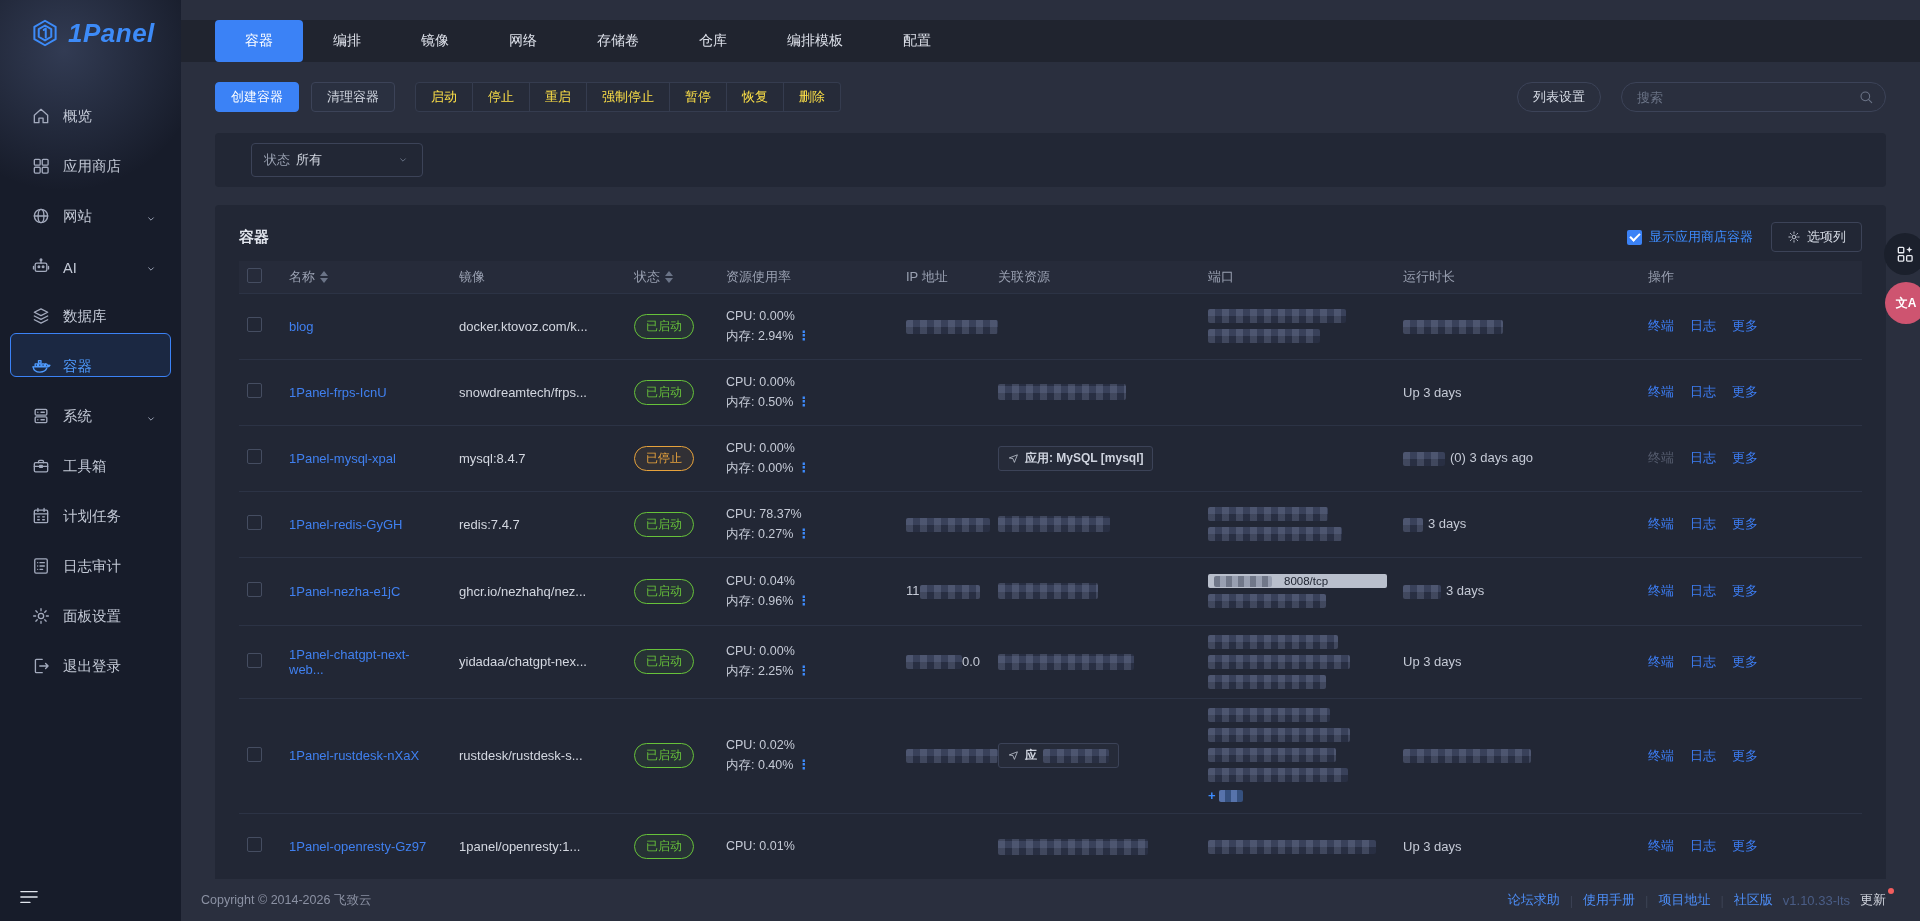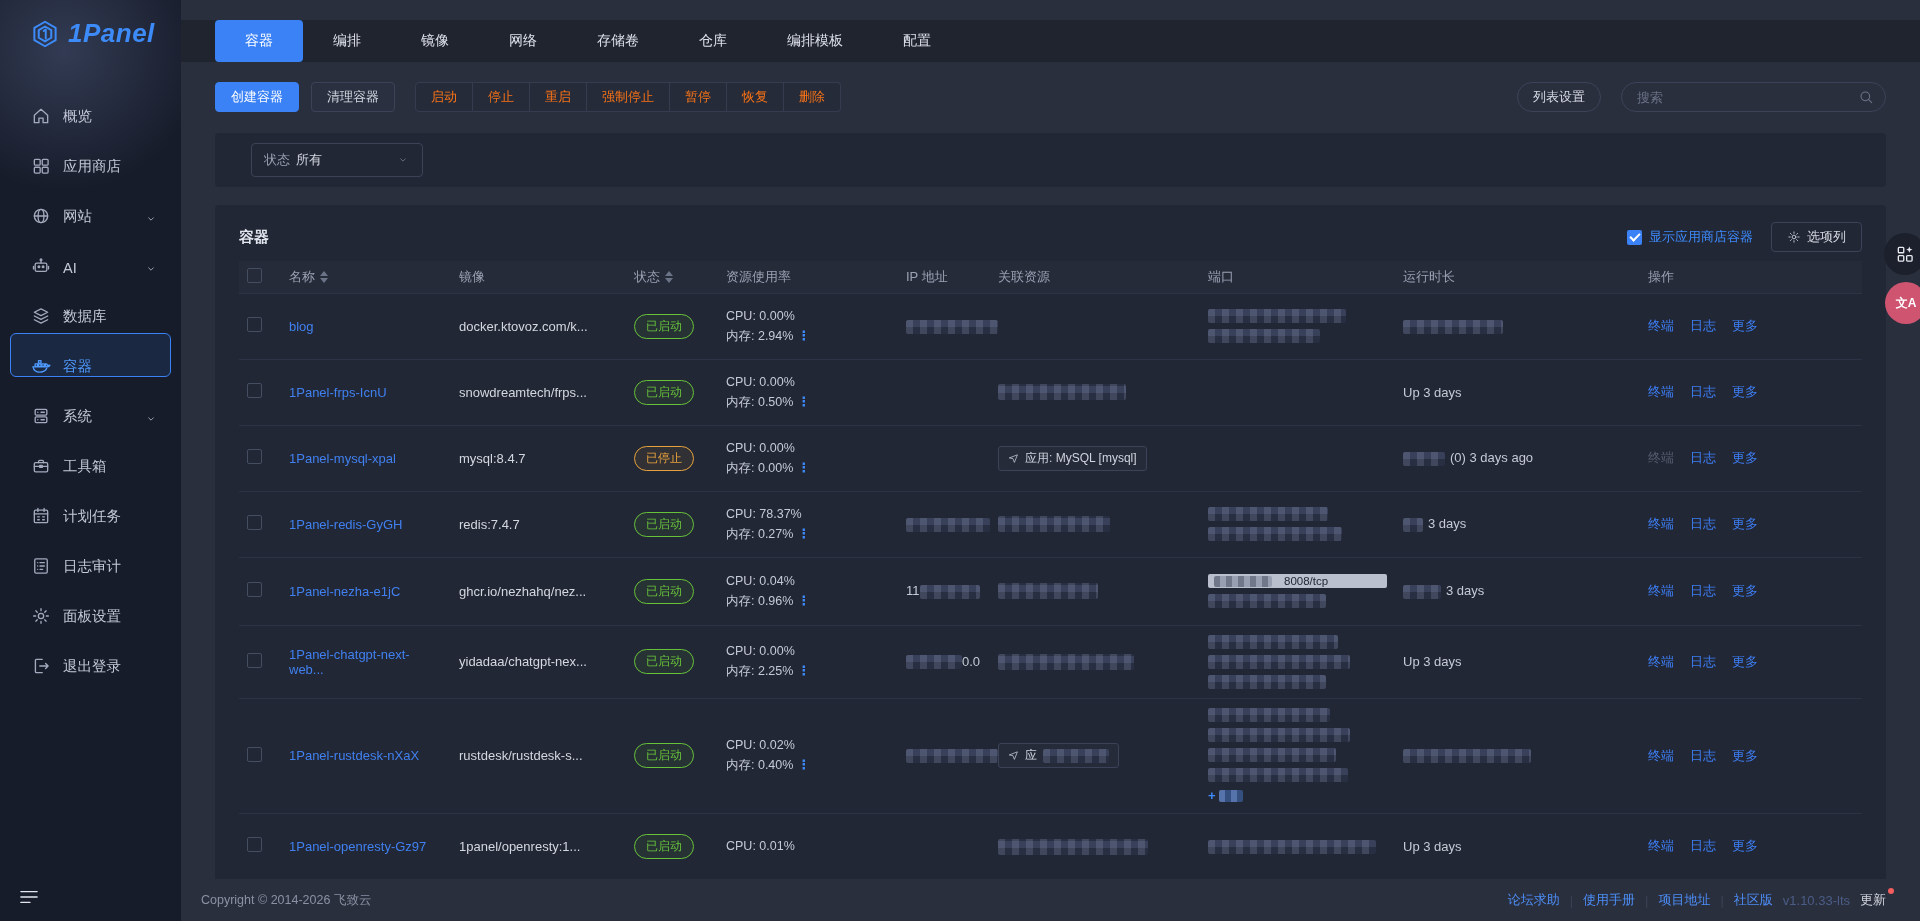--- a/index.html
+++ b/index.html
@@ -5,21 +5,21 @@
   * { margin:0; padding:0; box-sizing:border-box; }
   html,body { width:1920px; height:921px; overflow:hidden; font-family:"Liberation Sans","DejaVu Sans",sans-serif; }
   body { background:#2a2f3e; color:#c9ced9; font-size:13px; }
 
   .app { display:flex; width:1920px; height:921px; }
 
   
   .sidebar { position:relative; width:181px; flex:0 0 181px; background:#171c2a; overflow:hidden; }
   .sidebar::before { content:""; position:absolute; left:-40px; top:-30px; width:260px; height:230px;
     background:radial-gradient(circle at 40% 35%, rgba(120,140,190,.28), rgba(120,140,190,0) 65%); pointer-events:none; }
-  .logo { position:relative; display:flex; align-items:center; gap:8px; padding:18px 0 20px 30px; }
+  .logo { position:relative; display:flex; gap:8px; padding:18px 0 20px 30px; }
   .logo-text { font-size:26px; font-weight:800; font-style:italic; color:#3d8bf8; letter-spacing:.5px; }
   .nav { position:relative; padding:14px 10px 0 10px; display:flex; flex-direction:column; gap:6px; }
   .nav-item { display:flex; align-items:flex-end; gap:12px; height:44px; padding:0 12px 0 20px; border-radius:6px;
     color:#c3c9d6; cursor:pointer; border:1px solid transparent; }
   .nav-item svg { stroke:#a3aabd; }
   .nav-item .chev { margin-left:auto; }
   .nav-item.active { border:1px solid #3b82f6; background:rgba(59,130,246,.12); color:#4f9bff; }
   .nav-item.active svg { stroke:#4f9bff; }
   .nav-label { font-size:14.5px; }
   .collapse-btn { position:absolute; left:18px; bottom:12px; background:none; border:none; cursor:pointer; }
@@ -30,21 +30,21 @@
   .tabbar { margin-top:20px; height:42px; background:#20242f; display:flex; align-items:stretch; padding-left:34px; }
   .tab { display:flex; align-items:center; padding:0 30px; font-size:14px; color:#dde1ea; cursor:pointer; }
   .tab.active { background:#3b82f6; color:#fff; border-radius:4px; }
 
   .toolbar { display:flex; align-items:center; margin:20px 34px 0 34px; }
   .btn { height:30px; display:inline-flex; align-items:center; gap:6px; padding:0 15px; font-size:13px;
     border-radius:4px; border:1px solid #3c4358; background:transparent; color:#d5dae4; cursor:pointer; white-space:nowrap; }
   .btn.primary { background:#3b82f6; border-color:#3b82f6; color:#fff; }
   .btn.plain { background:#2a3040; }
   .seg-group { display:inline-flex; margin-left:20px; }
-  .seg-group .btn { border-radius:0; border:1px solid #353c4f; border-left-width:0; background:#262b39; color:#f97316; cursor:not-allowed; }
+  .seg-group .btn { border-radius:0; border:1px solid #353c4f; border-left-width:0; background:#262b39; color:#fde047; cursor:not-allowed; }
   .seg-group .btn:first-child { border-left-width:1px; border-radius:4px 0 0 4px; }
   .seg-group .btn:last-child { border-radius:0 4px 4px 0; }
   .toolbar-right { margin-left:auto; display:flex; align-items:center; gap:20px; }
   .pill { border-radius:15px; }
   .search-box { position:relative; width:265px; }
   .search-box input { width:100%; height:30px; border-radius:15px; border:1px solid #3c4358; background:transparent;
     color:#cfd4df; font-size:13px; padding:0 34px 0 15px; outline:none; font-family:inherit; }
   .search-box input::placeholder { color:#6b7487; }
   .search-box .search-ic { position:absolute; right:12px; top:7px; }
 
@@ -90,21 +90,21 @@
       linear-gradient(#39415a,#39415a); }
   .mosaic.tall { height:16px; }
   .mosaic.blue { background-image:
       repeating-linear-gradient(90deg, rgba(150,180,255,.35) 0 6px, rgba(0,0,0,0) 6px 12px),
       linear-gradient(#35507e,#35507e); }
   .port-lines { display:flex; flex-direction:column; gap:6px; }
   .light-box { display:inline-flex; align-items:center; gap:12px; background:#b9bfcc; color:#1e2330;
     border-radius:2px; padding:1px 6px; font-size:11.5px; }
   .light-box .mosaic { background-image:repeating-linear-gradient(90deg, rgba(40,48,70,.5) 0 6px, rgba(120,128,150,.5) 6px 12px); height:11px; }
   .tag { display:inline-flex; align-items:center; gap:6px; border:1px solid #3c4358; background:#262b39;
-    border-radius:3px; padding:3px 9px; font-size:12px; color:#cfd4df; white-space:nowrap; }
+    border-radius:3px; padding:3px 9px; font-size:12px; color:#cfd4df; white-space:nowrap;font-weight:bold; }
   .ops { white-space:nowrap; }
   .ops .op { color:#3d7ef5; margin-right:16px; cursor:pointer; }
   .ops .op.disabled { color:#555c6e; cursor:not-allowed; }
   .uptime { color:#c5cad6; white-space:nowrap; }
   .ip-cell { color:#c5cad6; white-space:nowrap; }
   .plus-link { color:#3d8bfd; font-weight:bold; display:inline-flex; align-items:center; gap:3px; cursor:pointer; }
 
   
   .footer { height:42px; flex:0 0 42px; display:flex; align-items:center; padding:0 34px 0 20px; background:#2a2f3e; }
   .copyright { color:#8b91a3; font-size:12.5px; }

